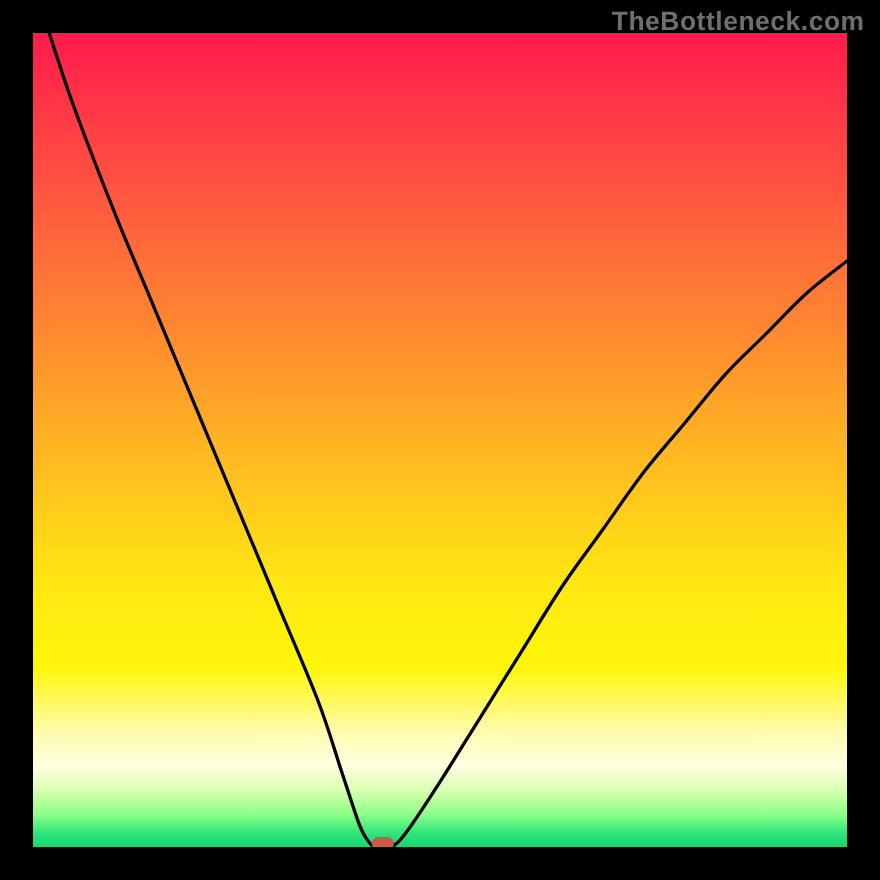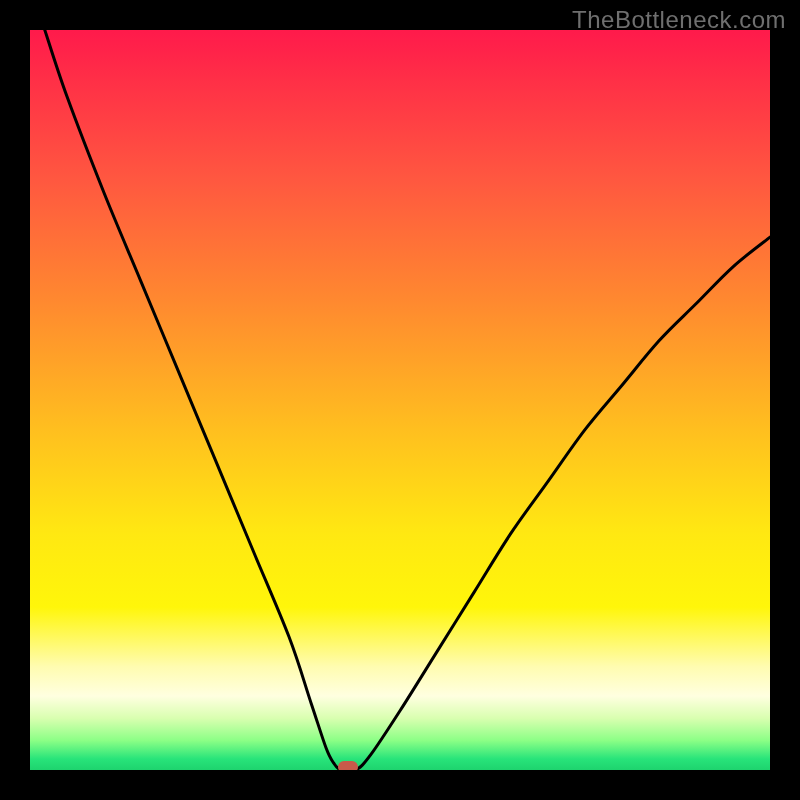--- a/index.html
+++ b/index.html
@@ -16,21 +16,21 @@
     width: 800px;
     height: 800px;
     background: #000;
   }
   .watermark {
     position: absolute;
     top: 6px;
     right: 14px;
     color: #6f6f6f;
     font-size: 24px;
-    font-weight: 400;
+    font-weight: 700;
     letter-spacing: 0.5px;
     z-index: 10;
   }
   .plot-area {
     position: absolute;
     left: 30px;
     top: 30px;
     width: 740px;
     height: 740px;
     overflow: hidden;

